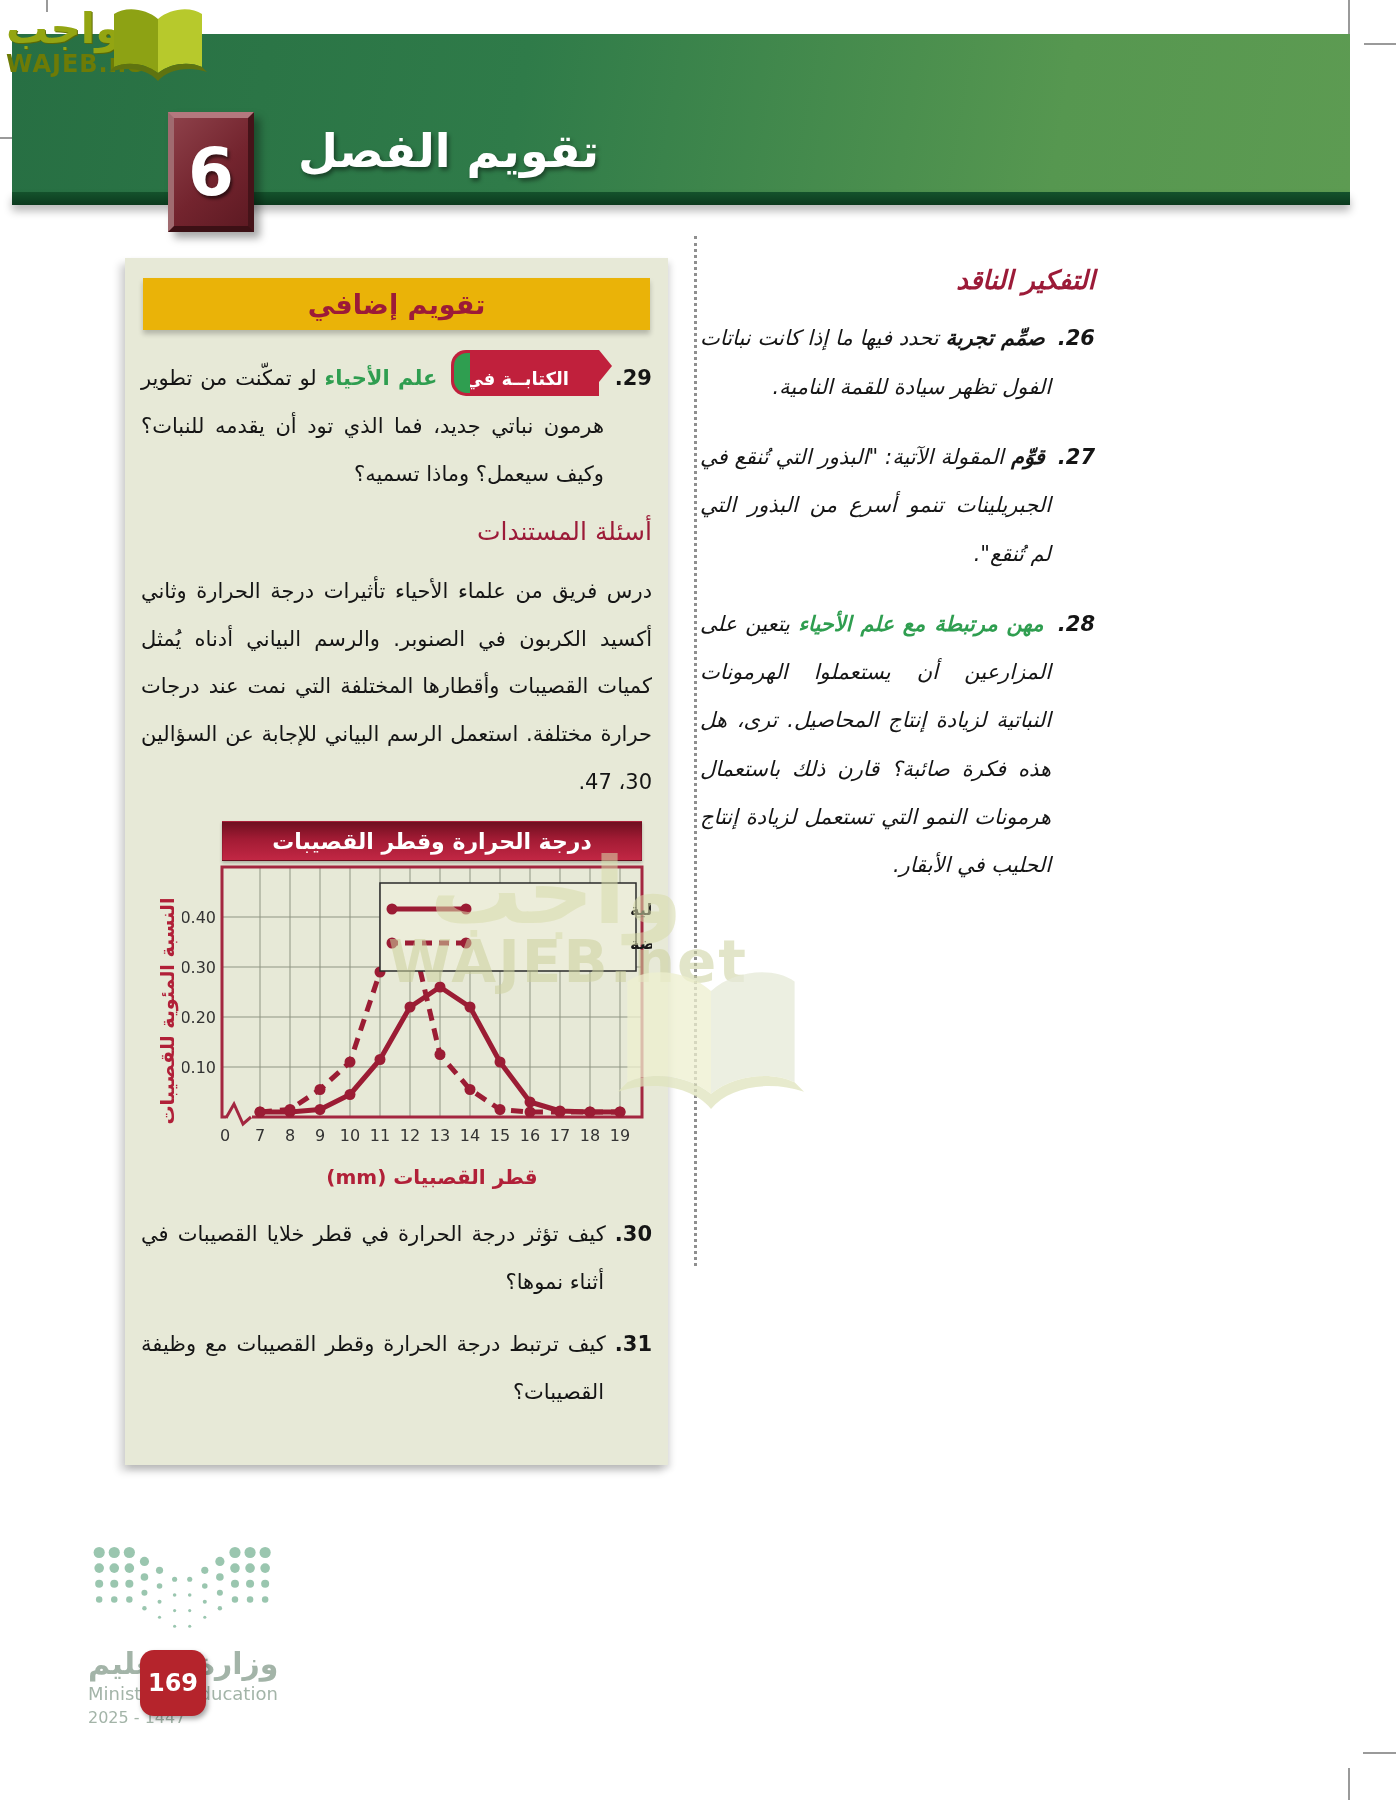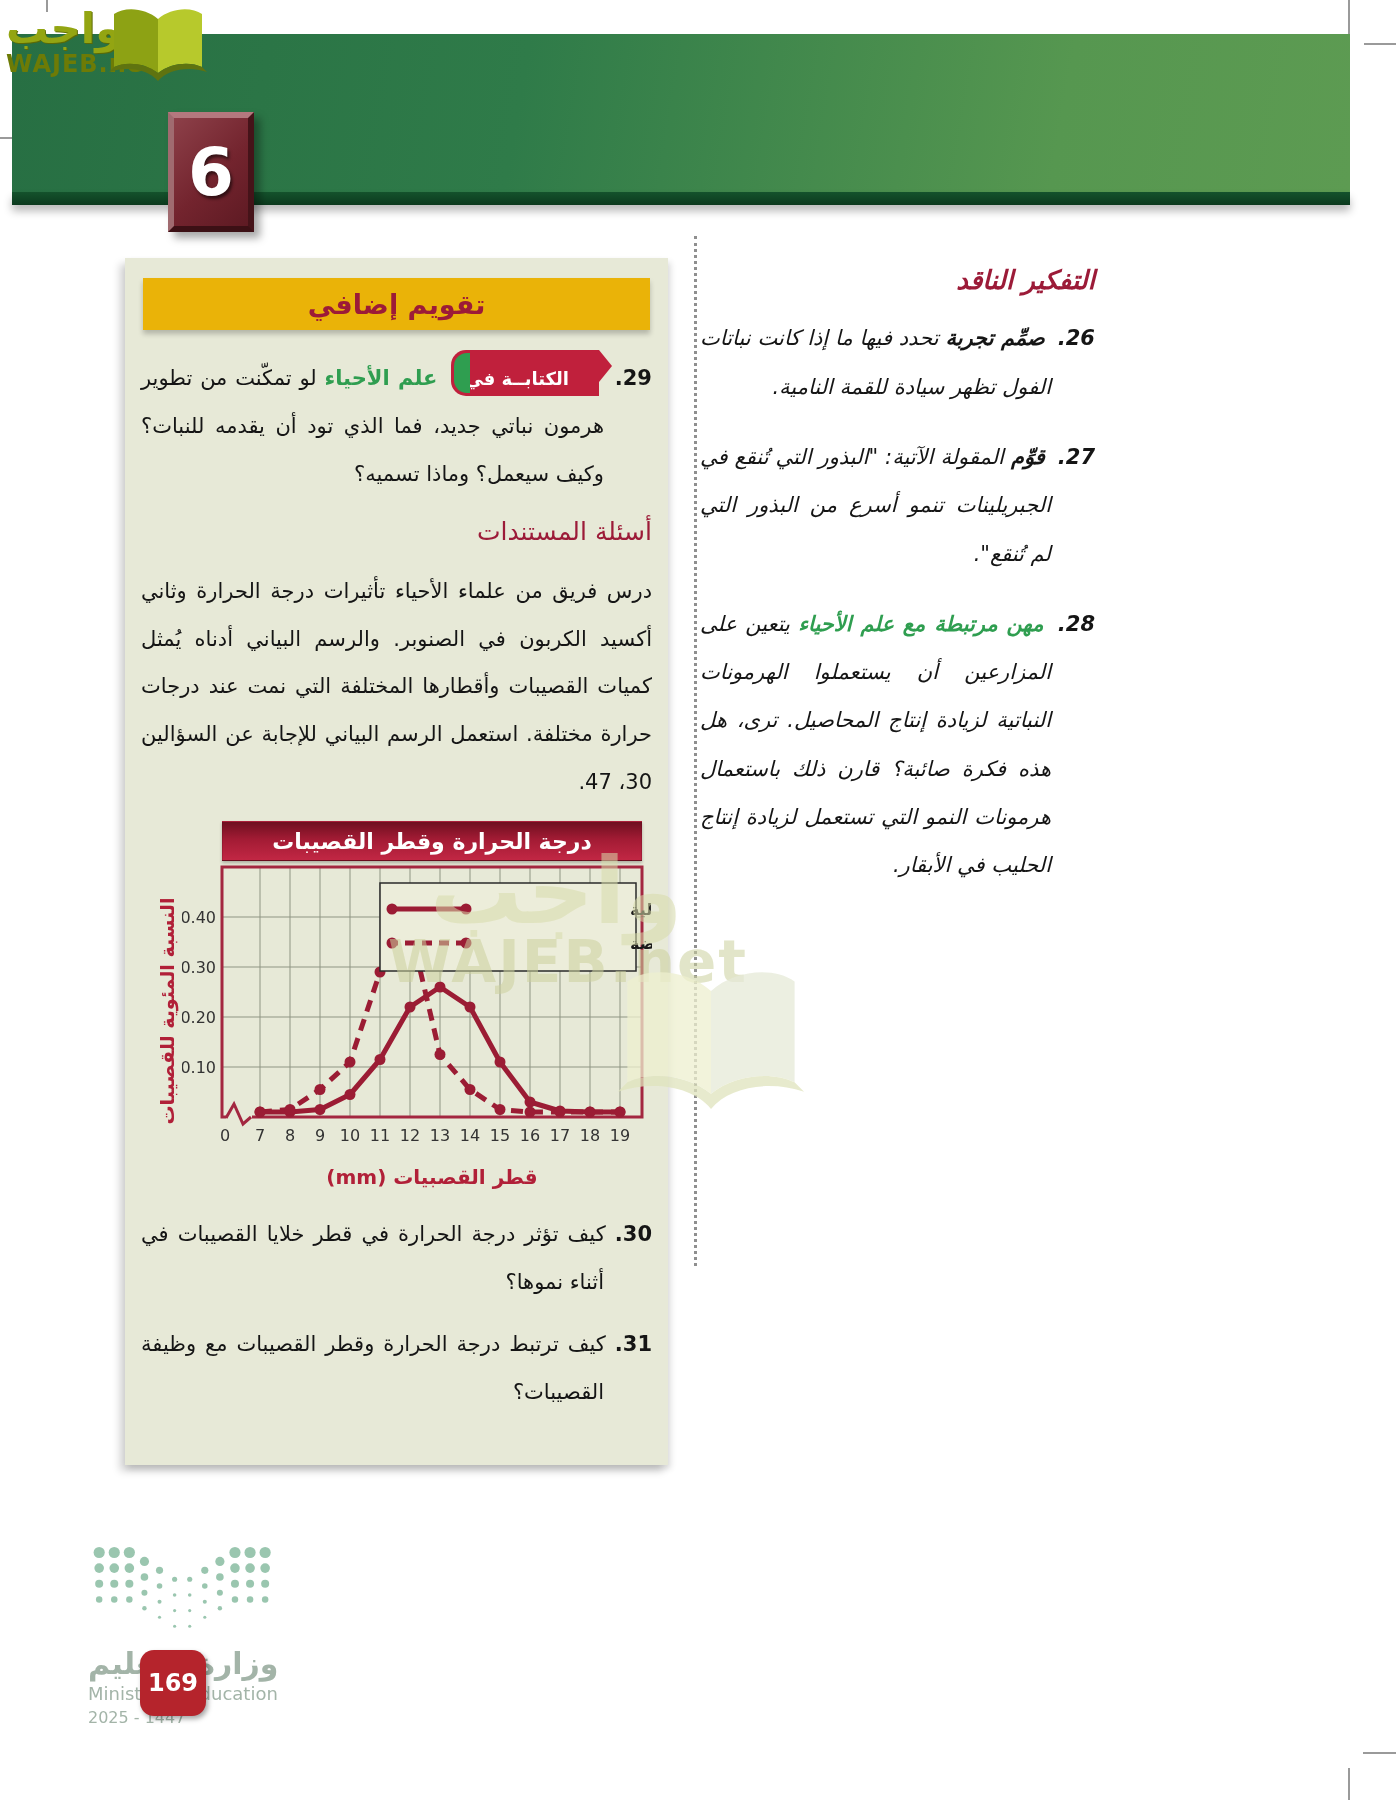--- a/index.html
+++ b/index.html
@@ -102,20 +102,21 @@
   <div class="crop" style="left:0;top:137px;width:12px;height:2px;"></div>
   <div class="crop" style="left:1348px;top:0;width:2px;height:36px;"></div>
   <div class="crop" style="left:1364px;top:43px;width:32px;height:2px;"></div>
   <div class="crop" style="left:1363px;top:1752px;width:33px;height:2px;"></div>
   <div class="crop" style="left:1348px;top:1768px;width:2px;height:32px;"></div>
 
   <div class="band"></div>
   <div class="chno">
     <span>6</span>
   </div>
+  <div class="page-title">تقويم الفصل</div>
 
   <div class="wlogo">
     <div class="ar">واجب</div>
     <div class="en">WAJEB.net</div>
     <svg width="100" height="92" viewBox="0 0 100 90">
       <path d="M50 14 C38 3 17 1 6 9 L6 62 C18 56 38 58 50 68 Z" fill="#8da214"></path>
       <path d="M50 14 C62 3 83 1 94 9 L94 62 C82 56 62 58 50 68 Z" fill="#b7c92c"></path>
       <path d="M6 62 L1 67 C19 61 40 64 50 76 C60 64 81 61 99 67 L94 62 C82 56 62 58 50 68 C38 58 18 56 6 62 Z" fill="#5f7310"></path>
     </svg>
   </div>

